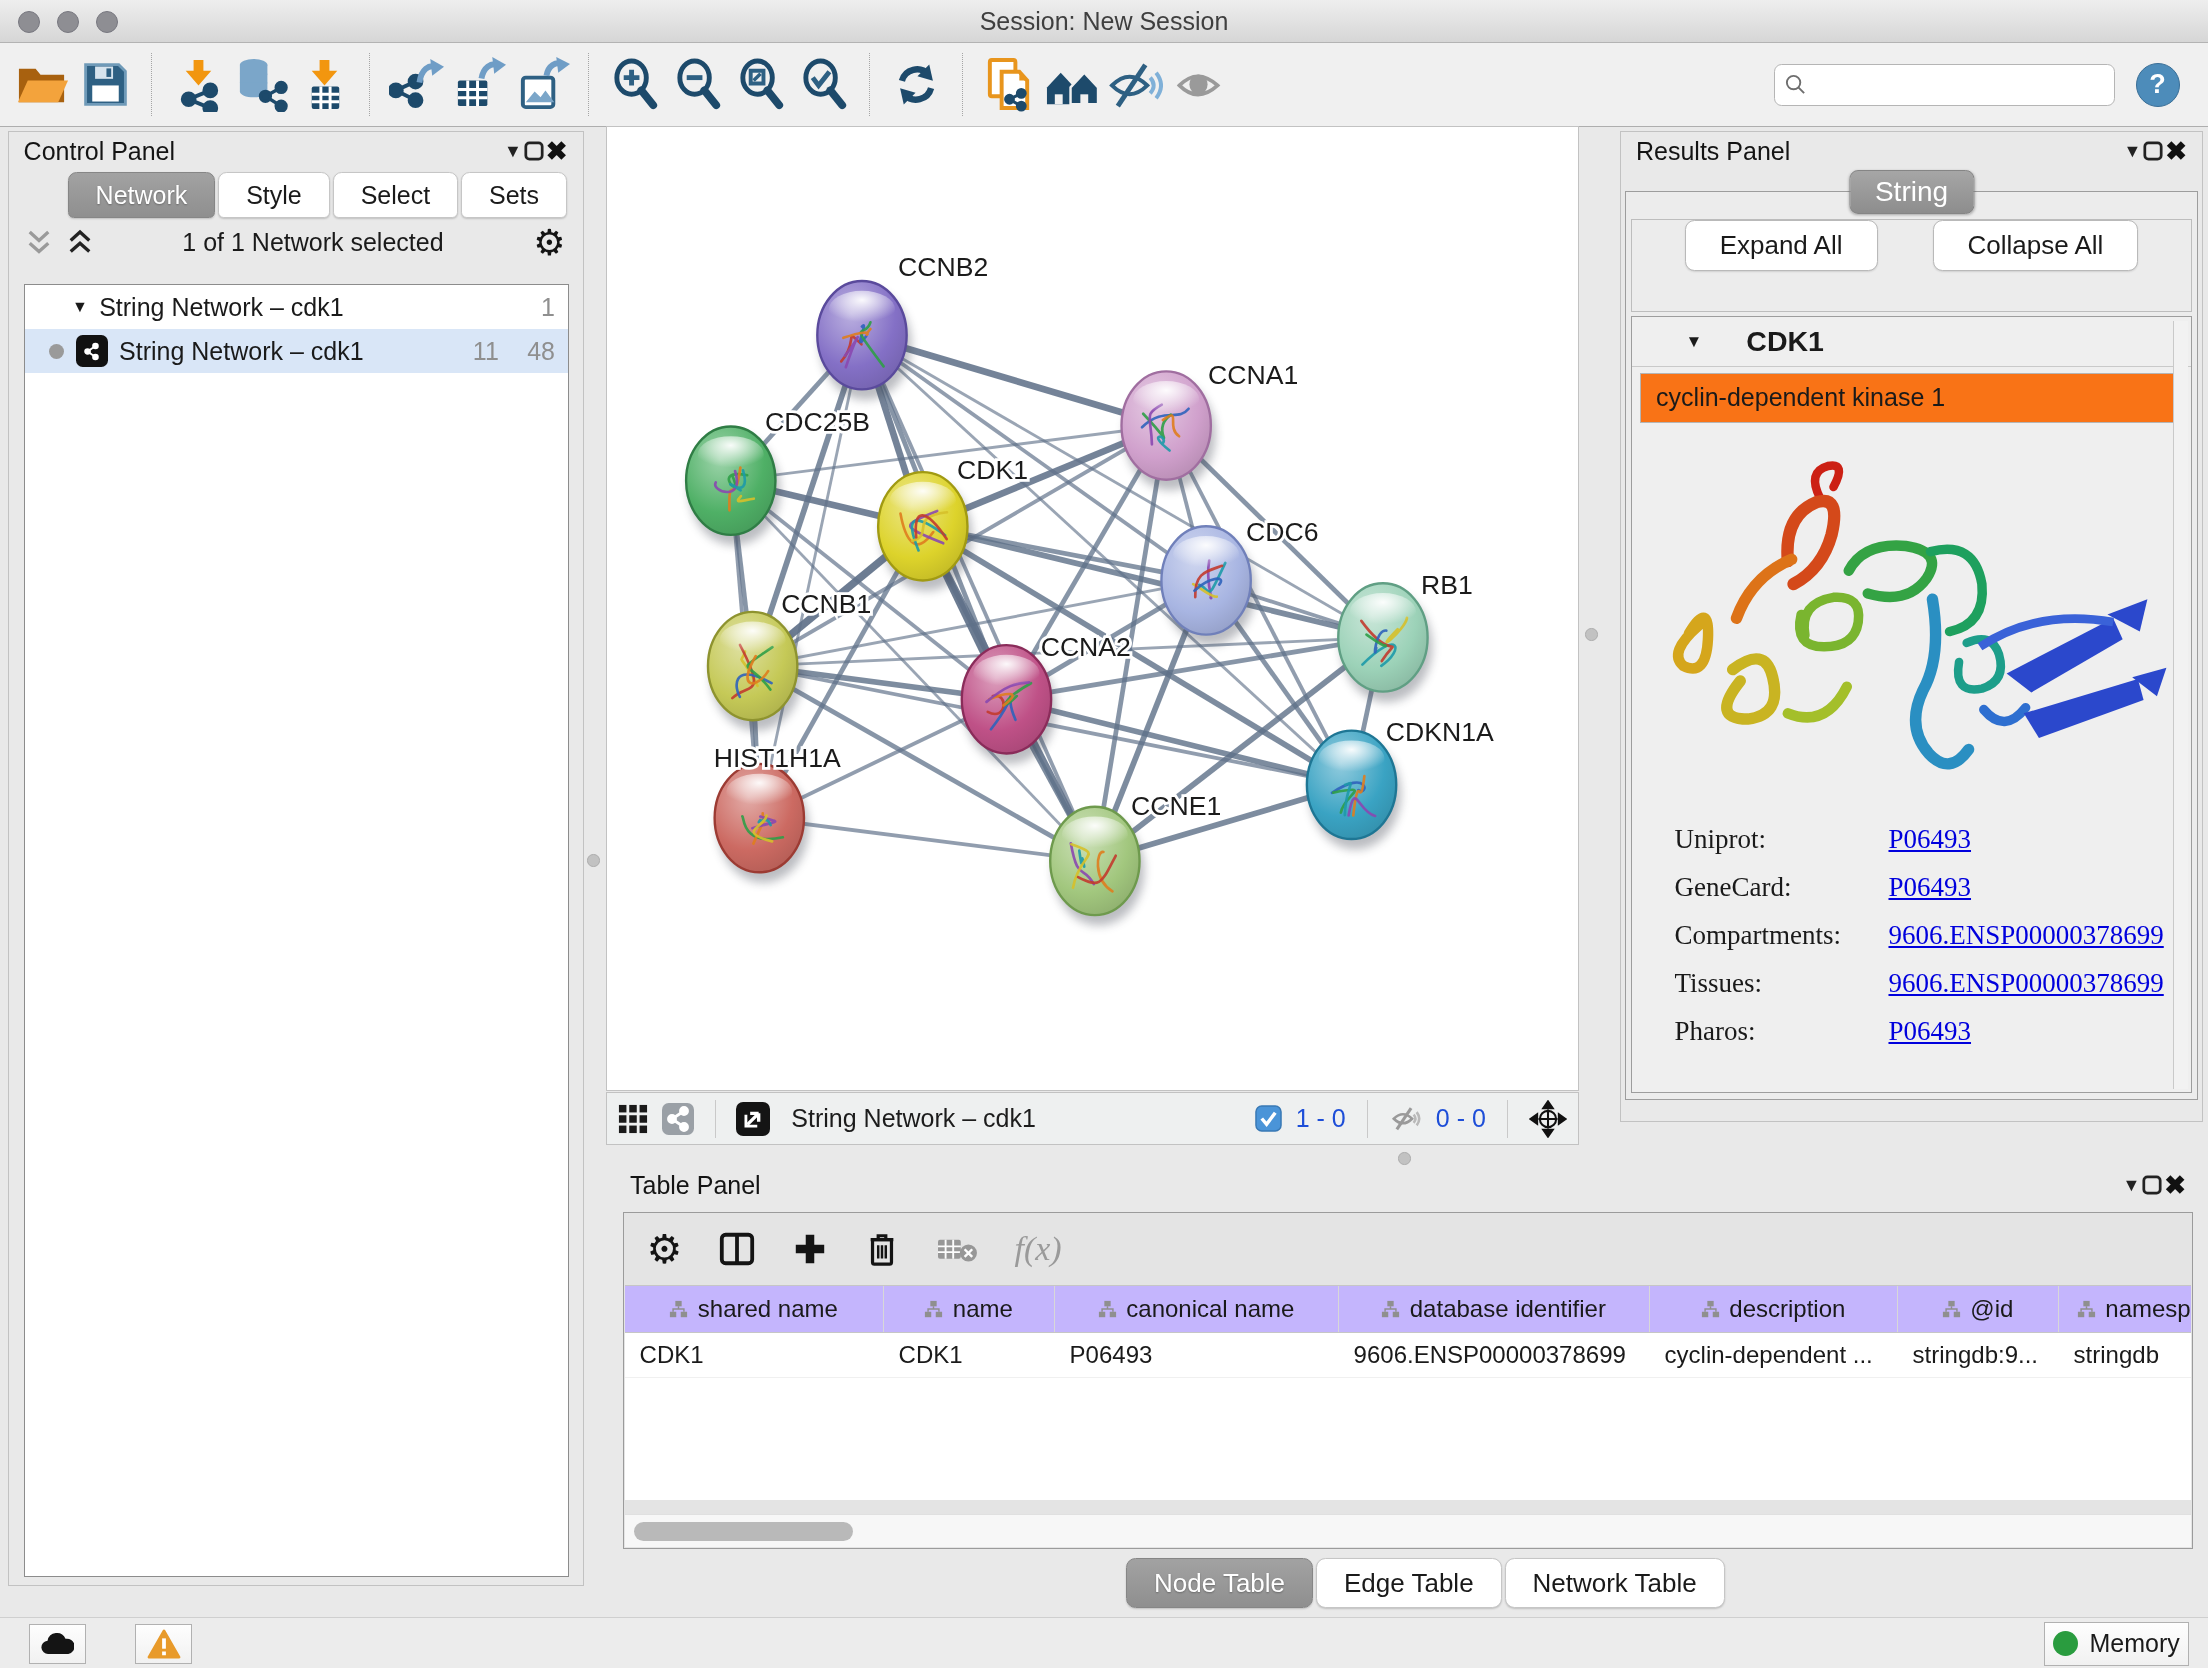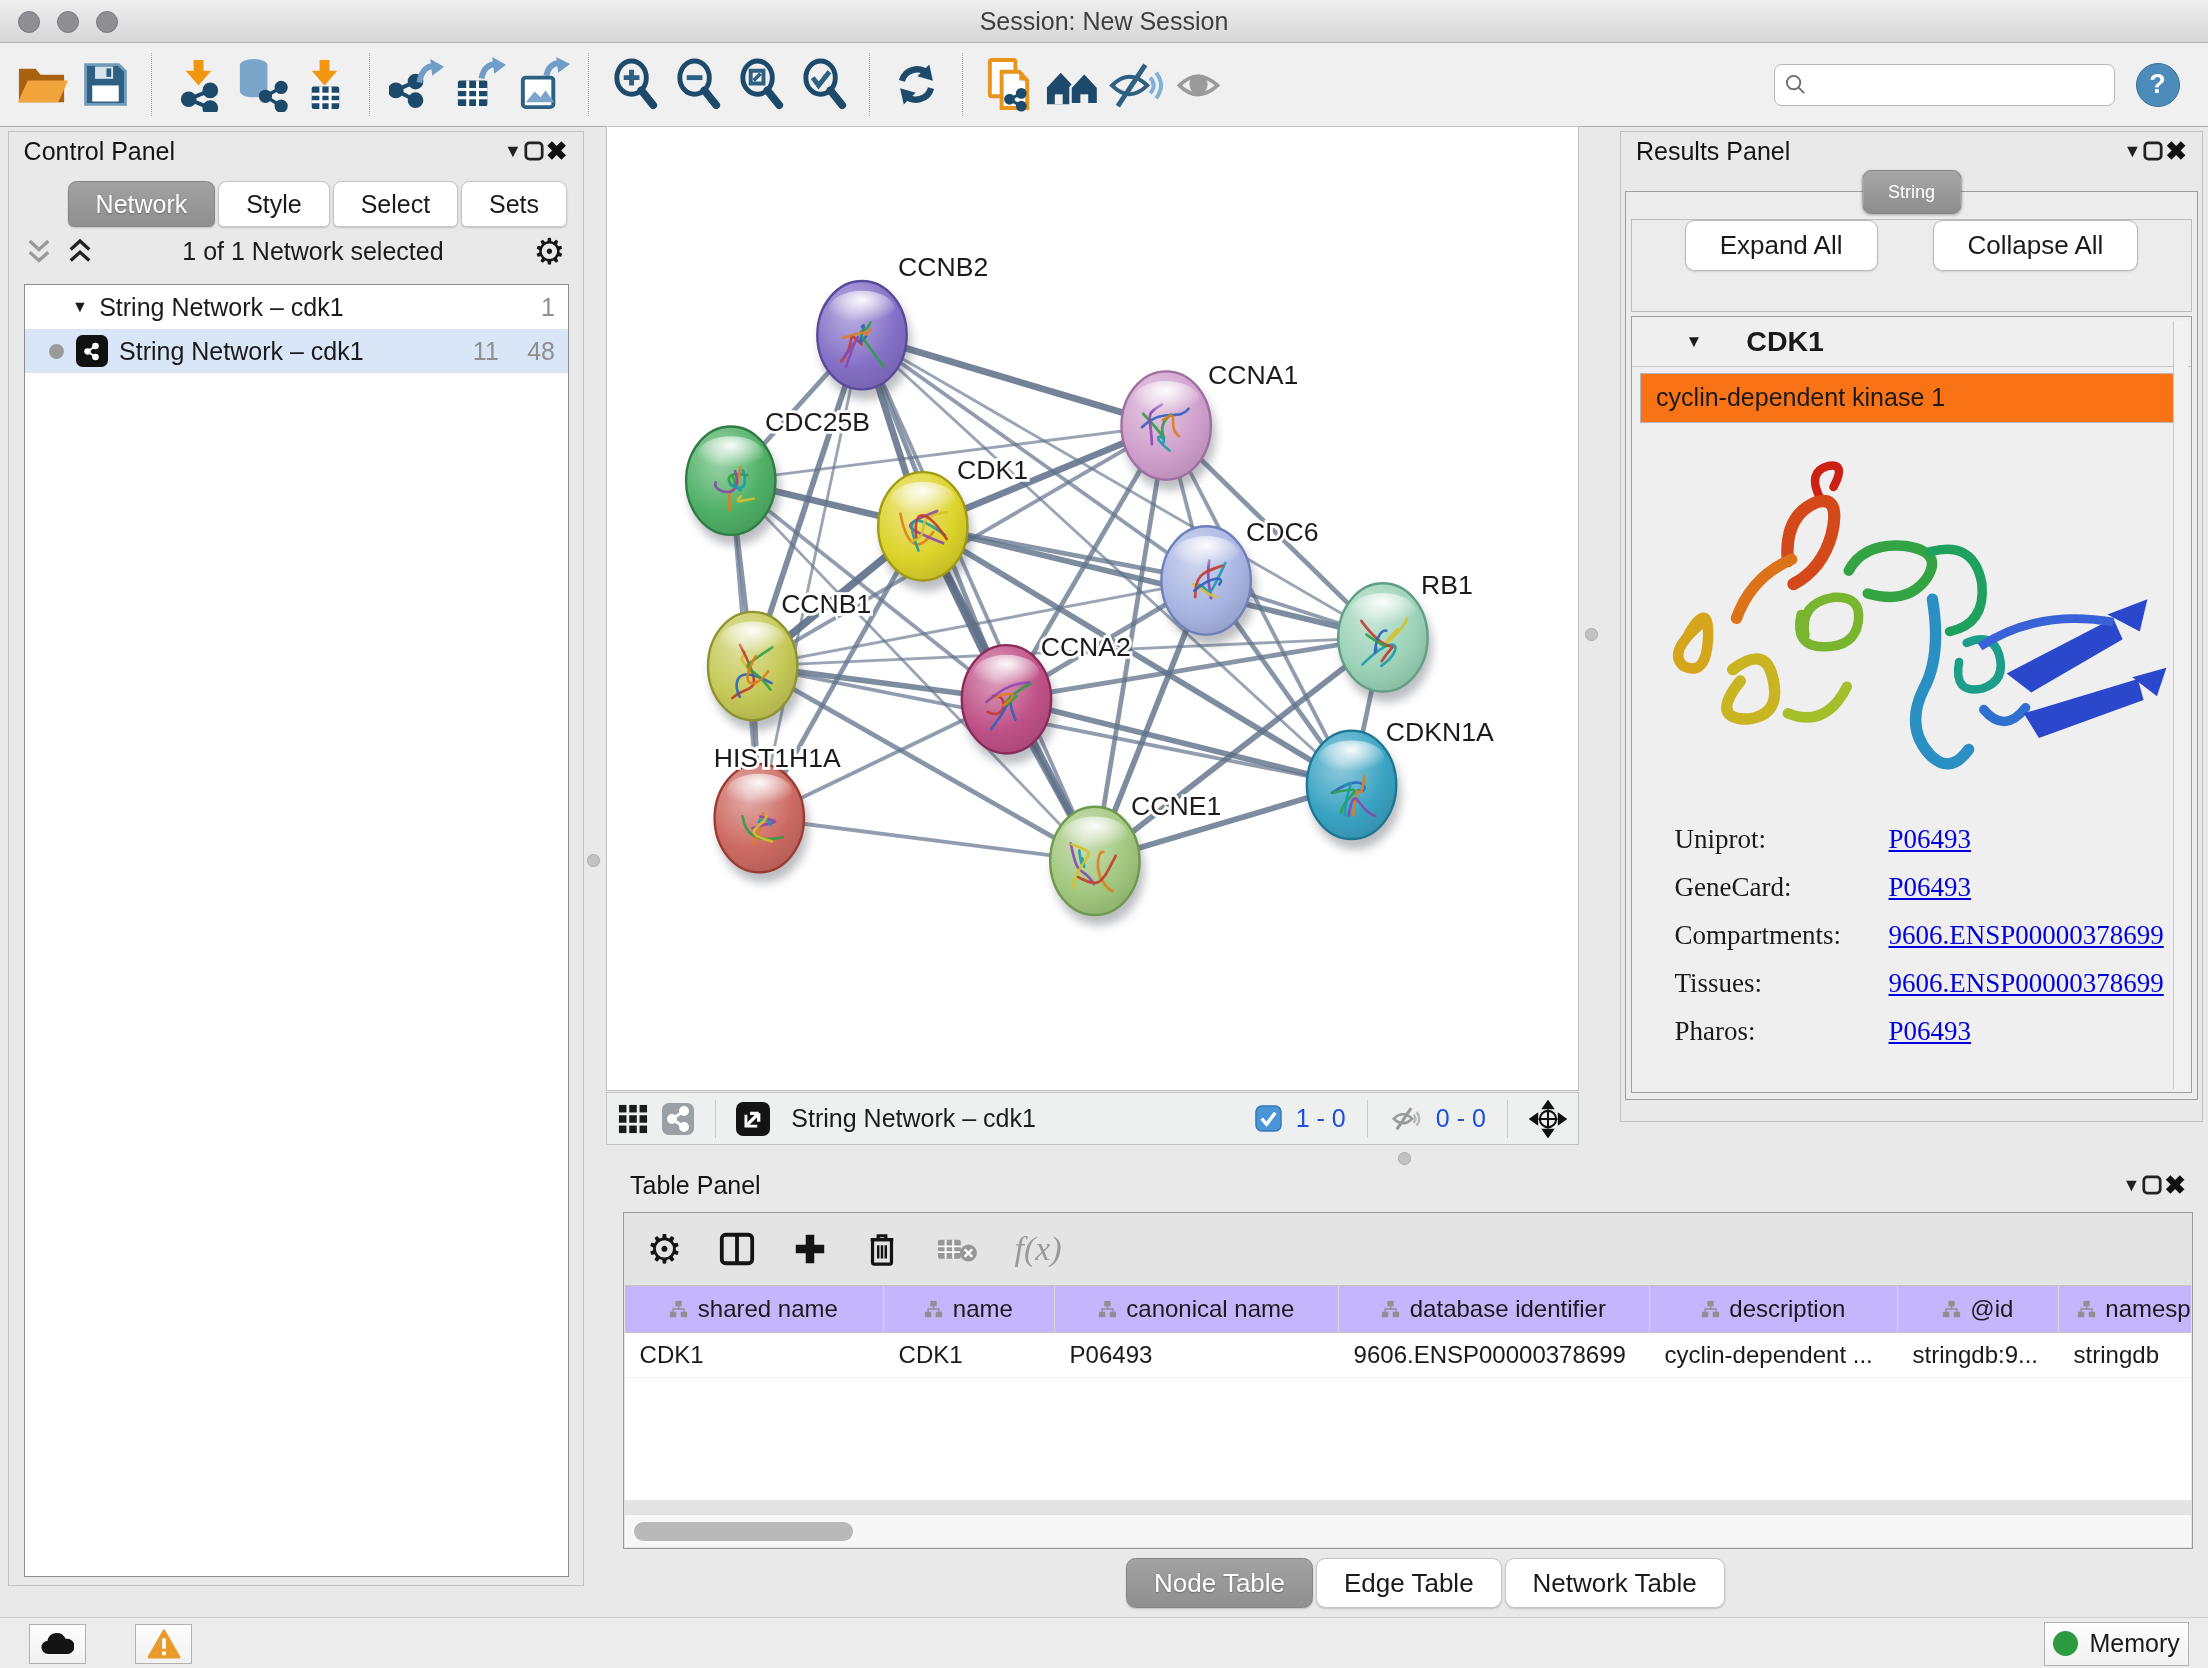--- a/index.html
+++ b/index.html
@@ -27,21 +27,21 @@
   .panel-head{height:38px;display:flex;align-items:center;padding:0 15px;gap:2px;font-size:25px;color:#141414;}
   .panel-head .spacer{flex:1;}
   .hd-tri{font-size:18px;color:#222;}
   .hd-close{font-size:26px;font-weight:bold;color:#111;}
   .seg-tab{height:44px;padding:0 27px;display:flex;align-items:center;justify-content:center;font-size:25px;
     background:#fff;border:1px solid #c6c6c6;border-radius:8.6px 8.6px 5.7px 5.7px;margin-right:2.9px;
     box-shadow:0 1px 1.9px rgba(0,0,0,.18);}
   .seg-tab.selected{background:linear-gradient(#a2a2a2,#8f8f8f);color:#fff;border-color:#868686;text-shadow:0 1px 1.9px rgba(0,0,0,.3);}
   
   #control-panel{left:7.6px;top:131px;width:574px;height:1453px;border:1px solid #c2c2c2;}
-  #cp-tabs{display:flex;padding-left:59px;margin-top:11px;}
+  #cp-tabs{display:flex;padding-left:59px;margin-top:2px;}
   #cp-subhead{height:49px;display:flex;align-items:center;padding:0 17px;gap:15px;font-size:25px;}
   #cp-subhead .status{flex:1;text-align:center;}
   .gear{font-size:36px;line-height:1;color:#141414;}
   #network-tree{position:absolute;left:15px;right:13.3px;top:152px;bottom:7.6px;background:#fff;border:1px solid #8c8c8c;overflow:hidden;}
   .tree-row{height:44px;display:flex;align-items:center;font-size:25px;gap:11.4px;padding:0 13.3px;}
   .tree-row.selected{background:#d9e6f7;}
   .tree-row .count{color:#8f8f8f;margin-left:17px;}
   .tree-row .grow{flex:1;}
   .tree-dot{width:15px;height:15px;border-radius:50%;background:#9a9a9a;margin-left:11.4px;}
   .net-badge{width:32px;height:32px;border-radius:6.7px;background:#111;display:flex;align-items:center;justify-content:center;}
@@ -50,21 +50,21 @@
   #net-toolbar{position:absolute;left:606px;top:1092px;width:973px;height:53px;background:#eef0f0;
     border:1px solid #c2c2c2;display:flex;align-items:center;padding:0 11.4px;box-sizing:border-box;gap:13.3px;font-size:25px;}
   .nt-sep{width:1px;height:38px;background:#c9c9c9;margin:0 7.6px;}
   .nt-count{color:#1d4ed8;}
   #net-title{margin-left:7.6px;color:#1c1c1c;}
   .splitter-dot{position:absolute;width:10.5px;height:10.5px;border-radius:50%;background:#c2c2c2;border:1px solid #adadad;}
   
   #results-panel{left:1620px;top:131px;width:581px;height:989px;border:1px solid #c2c2c2;}
   #rp-string-tab{position:absolute;left:50%;transform:translateX(-50%);top:38px;height:42px;padding:0 25px;
     background:linear-gradient(#a6a6a6,#8d8d8d);border:1px solid #858585;border-radius:8.6px;color:#fff;
-    font-size:18px;display:flex;align-items:center;box-shadow:0 1px 2.9px rgba(0,0,0,.3);z-index:2;}
+    font-size:28px;display:flex;align-items:center;box-shadow:0 1px 2.9px rgba(0,0,0,.3);z-index:2;}
   #rp-outer{position:absolute;left:3.8px;right:3.8px;top:59px;bottom:21px;border:1px solid #9d9d9d;background:#ececec;}
   #rp-btnrow{position:absolute;left:5.7px;right:5.7px;top:27px;height:91px;border:1px solid #bdbdbd;display:flex;justify-content:center;gap:55px;}
   .rp-btn{height:49px;padding:0 34px;background:#fff;border:1px solid #b9b9b9;border-radius:9.5px;font-size:26px;
     display:flex;align-items:center;box-shadow:0 1px 1.9px rgba(0,0,0,.12);}
   #gene-box{position:absolute;left:5.7px;right:5.7px;top:124px;bottom:5.7px;border:1px solid #9d9d9d;background:#efefef;}
   #gene-head{height:49px;display:flex;align-items:center;gap:44px;padding:0 53px;border-bottom:1px solid #c9c9c9;}
   #gene-symbol{font-size:28.5px;font-weight:bold;}
   #gene-desc{margin:5.7px 7.6px;border:1px solid #b5b5b5;background:#f97316;font-size:25px;padding:9.5px 15px;}
   #protein-img{display:block;margin:5.7px auto 0 auto;}
   #crosslinks{font-family:"Liberation Serif",serif;padding:5.7px 0 0 42px;}

